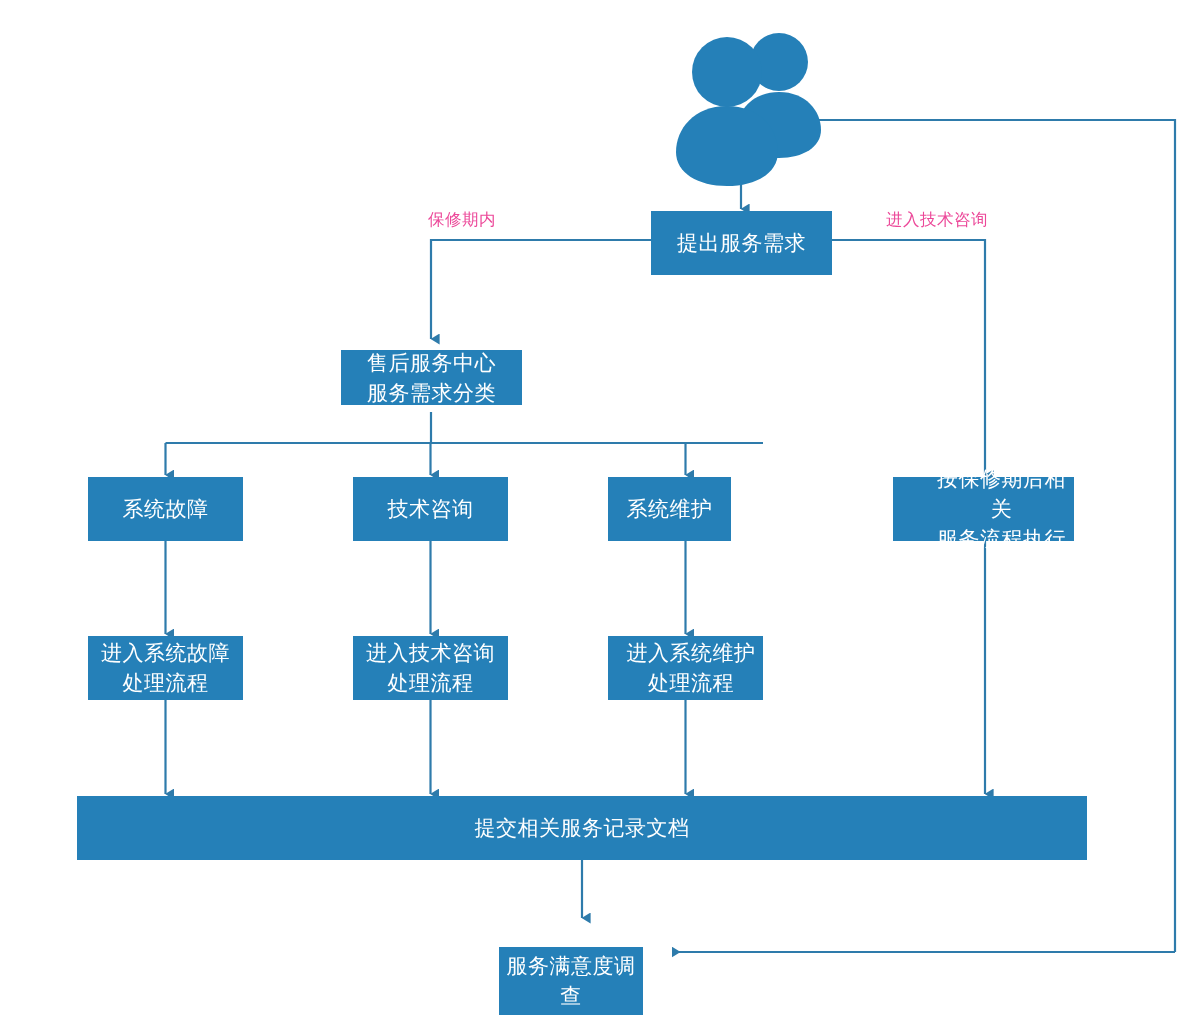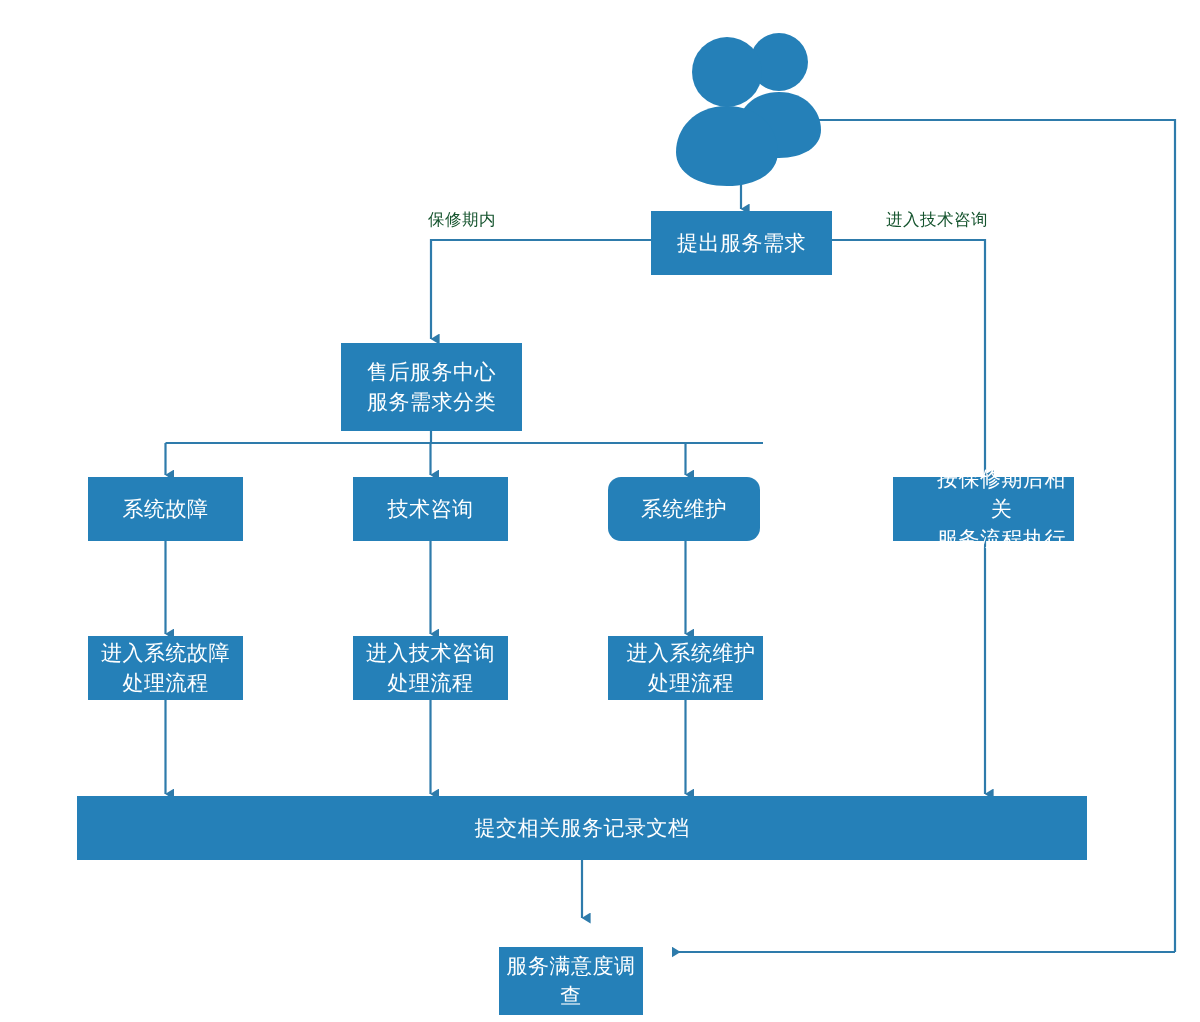--- a/index.html
+++ b/index.html
@@ -39,21 +39,21 @@
     letter-spacing: 0.5px;
     z-index: 3;
   }
   .node .node-text {
     display: block;
     white-space: pre-line;
     padding: 0 6px;
   }
   .edge-label {
     position: absolute;
-    color: #14532d;
+    color: #ec4899;
     font-size: 16.5px;
     letter-spacing: 0.5px;
     white-space: nowrap;
     z-index: 4;
   }
 </style>
 </head>
 <body>
 
 <div id="canvas">
@@ -102,34 +102,34 @@
       <path d="M779,92 c-27,0 -42,19 -42,38 c0,17 18,28 42,28 c24,0 42,-11 42,-28 c0,-19 -15,-38 -42,-38 Z"></path>
       <circle cx="727" cy="72" r="35"></circle>
       <path d="M727,106 c-33,0 -51,23 -51,46 c0,21 22,34 51,34 c29,0 51,-13 51,-34 c0,-23 -18,-46 -51,-46 Z"></path>
     </g>
   </svg>
 
   <div class="node" style="left:651px; top:211px; width:181px; height:64px;">
     <span class="node-text">提出服务需求</span>
   </div>
 
-  <div class="node" style="left:341px; top:343px; width:181px; height:88px;align-items:center;">
+  <div class="node" style="left:341px; top:350px; width:181px; height:55px;align-items:center;">
     <span class="node-text">售后服务中心
 服务需求分类</span>
   </div>
 
   <div class="node" style="left:353px; top:477px; width:155px; height:64px;">
     <span class="node-text">技术咨询</span>
   </div>
 
   <div class="node" style="left:88px; top:477px; width:155px; height:64px;">
     <span class="node-text">系统故障</span>
   </div>
 
-  <div class="node" style="left:608px; top:477px; width:152px; height:64px;border-radius:13px;">
+  <div class="node" style="left:608px; top:477px; width:123px; height:64px;">
     <span class="node-text">系统维护</span>
   </div>
 
   <div class="node" style="left:893px; top:477px; width:181px; height:64px;padding-left:36px;">
     <span class="node-text">按保修期后相关
 服务流程执行</span>
   </div>
 
   <div class="node" style="left:88px; top:636px; width:155px; height:64px;">
     <span class="node-text">进入系统故障

